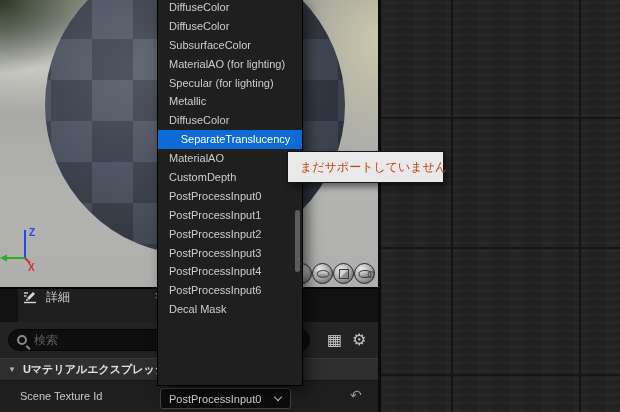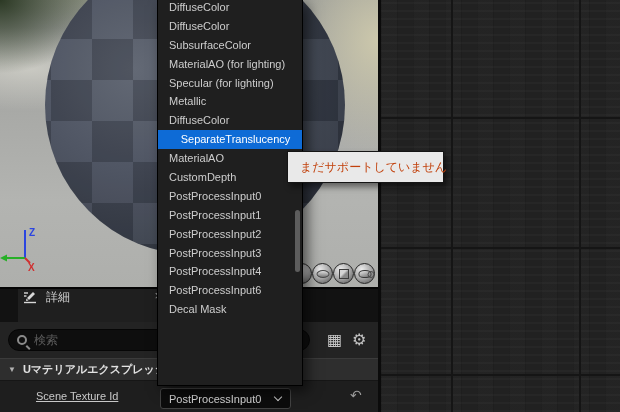--- a/index.html
+++ b/index.html
@@ -53,21 +53,21 @@
   .spill { position:absolute; left:8px; top:7px; width:302px; height:22px; border-radius:11px; background:#0e0e0e; border:1px solid #060606; display:flex; align-items:center; }
   .mag { position:relative; width:10px; height:10px; border:2px solid #8a8a8a; border-radius:50%; margin-left:8px; }
   .mag::after { content:""; position:absolute; left:8px; top:8px; width:5px; height:2px; background:#8a8a8a; transform:rotate(45deg); transform-origin:0 0; }
   .sinput { flex:1; background:transparent; border:none; outline:none; color:#c9c9c9; font-size:12px; margin-left:7px; font-family:inherit; }
   .sinput::placeholder { color:#5c5c5c; }
   .dicon { position:absolute; top:8px; font-size:16px; color:#c2c2c2; line-height:20px; }
   .dsection { position:absolute; left:0; top:69px; width:378px; height:23px; background:#2e2e2e; border-top:1px solid #3b3b3b; border-bottom:1px solid #161616; display:flex; align-items:center; overflow:hidden; white-space:nowrap; }
   .tri { font-size:8px; color:#b2b2b2; margin-left:8px; }
   .dsection-label { font-size:11px; font-weight:bold; color:#e2e2e2; margin-left:7px; }
   .dprop { position:absolute; left:0; top:92px; width:378px; height:33px; background:#1e1e1e; }
-  .dprop-label { position:absolute; left:36px; top:9px; font-size:11px; color:#c8c8c8;text-decoration:underline; }
+  .dprop-label { position:absolute; left:20px; top:9px; font-size:11px; color:#c8c8c8; }
   .combo { position:absolute; left:160px; top:7px; width:131px; height:21px; background:#0c0c0c; border:1px solid #424242; border-radius:3px; display:flex; align-items:center; }
   .combo-text { font-size:11px; color:#d2d2d2; margin-left:8px; flex:1; white-space:nowrap; }
   .chev { width:6px; height:6px; border-right:1.5px solid #c5c5c5; border-bottom:1.5px solid #c5c5c5; transform:rotate(45deg); margin:-3px 9px 0 0; }
   .reset { position:absolute; left:350px; top:6px; font-size:14px; color:#9a9a9a; }
 
   
   .menu { position:absolute; left:157px; top:0; width:146px; height:386px; background:#1f1f1f;
     border:1px solid #000; border-top:none; box-shadow:5px 5px 12px rgba(0,0,0,0.55); z-index:10; overflow:hidden; }
   .menu-items { margin-top:-2px; }
   .menu-item { height:18.9px; line-height:18.9px; padding-left:11px; font-size:11px; color:#cdcdcd; white-space:nowrap; }

